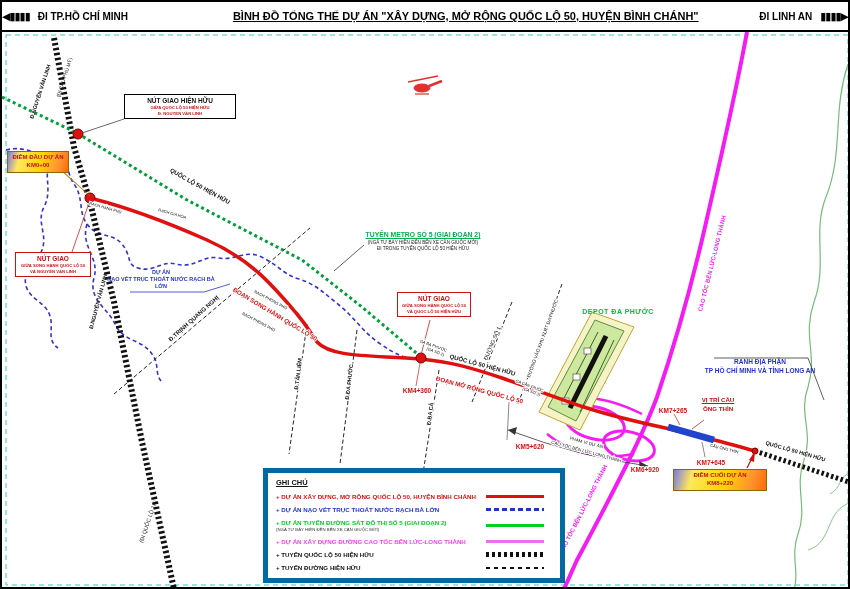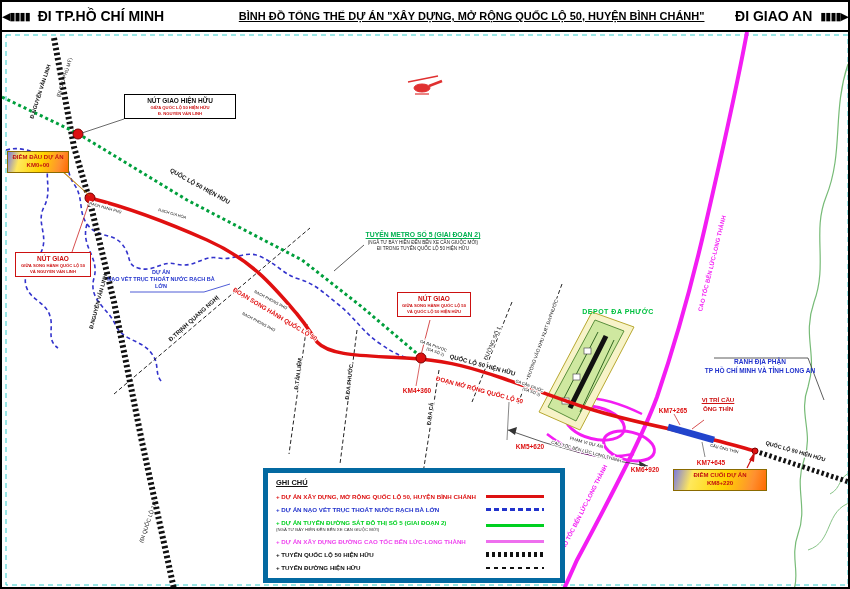--- a/index.html
+++ b/index.html
@@ -2,21 +2,21 @@
 <html><head>
 <meta charset="utf-8">
 <style>
   html,body{margin:0;padding:0;background:#e8e8e8;}
   *{box-sizing:border-box;}
   .frame{position:relative;width:850px;height:589px;background:#fff;border:2px solid #000;
          font-family:"Liberation Sans",sans-serif;overflow:hidden;}
   
   .header{position:absolute;top:0;left:0;right:0;height:30px;border-bottom:2px solid #000;
           display:flex;align-items:center;background:#fff;z-index:30;}
-  .hdr-left,.hdr-right{font-size:14px;font-weight:bold;white-space:nowrap;padding:0 8px;color:#000;}
+  .hdr-left,.hdr-right{font-size:10px;font-weight:bold;white-space:nowrap;padding:0 8px;color:#000;}
   .hdr-title{flex:1;text-align:center;font-size:11px;font-weight:bold;color:#000;}
   .hdr-title span{text-decoration:underline;padding-left:44px;}
   .arrow{font-size:11px;letter-spacing:-1px;}
   
   .map{position:absolute;top:30px;left:0;width:850px;height:557px;background:#fff;}
   .map svg{position:absolute;top:0;left:0;}
   svg text{font-family:"Liberation Sans",sans-serif;}
   .halo{stroke:#fff;stroke-width:2px;paint-order:stroke;}
   
   .co{position:absolute;text-align:center;line-height:1.3;z-index:20;}
@@ -56,21 +56,21 @@
 </style>
 </head>
 <body>
 
 <div class="frame">
 
   <div class="header">
     <span class="arrow"><span>◀</span><span>▮▮▮▮</span></span>
     <span class="hdr-left">ĐI TP.HỒ CHÍ MINH</span>
     <span class="hdr-title"><span>BÌNH ĐỒ TỔNG THỂ DỰ ÁN "XÂY DỰNG, MỞ RỘNG QUỐC LỘ 50, HUYỆN BÌNH CHÁNH"</span></span>
-    <span class="hdr-right">ĐI GIAO AN</span>
+    <span class="hdr-right">ĐI LINH AN</span>
     <span class="arrow"><span>▮▮▮▮</span><span>▶</span></span>
   </div>
 
   <div class="map">
 
     <svg width="850" height="557" viewBox="0 30 850 557">
 
       <rect x="4" y="33" width="842" height="550" fill="none" stroke="#33cccc" stroke-width="1" stroke-dasharray="5 4"></rect>
 
       <path d="M 846,62 C 830,110 842,150 824,195 C 810,230 826,262 812,300 C 800,335 816,352 806,385 C 796,412 812,430 802,458 C 792,486 806,505 796,532 C 788,554 798,572 792,587" fill="none" stroke="#77bb77" stroke-width="1.2"></path>

